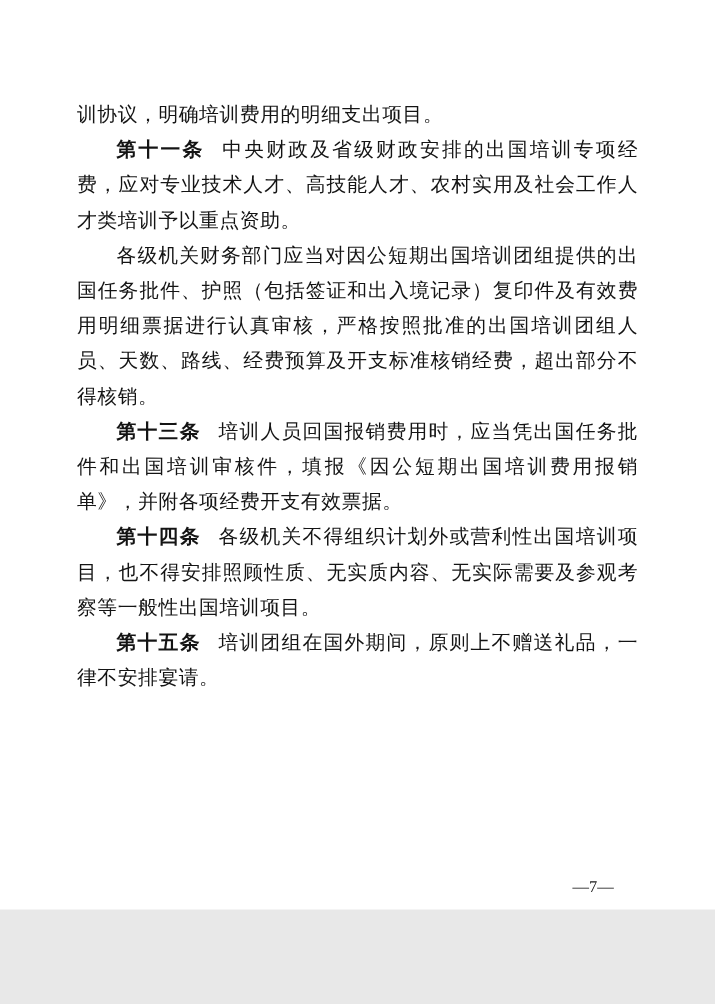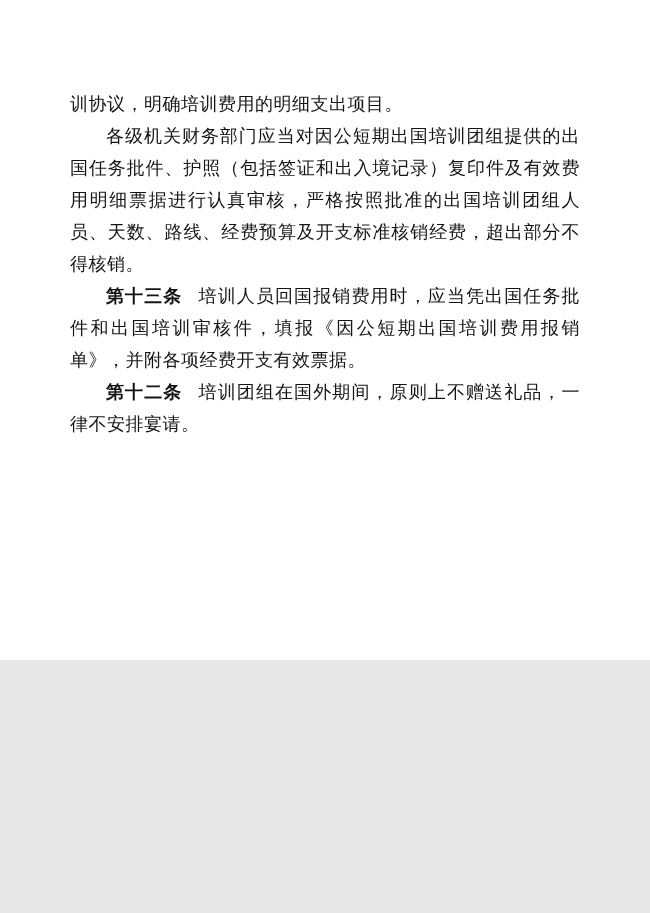--- a/index.html
+++ b/index.html
@@ -1,20 +1,20 @@
 <!DOCTYPE html>
 <html><head>
 <meta charset="utf-8">
 <style>
   * { margin: 0; padding: 0; box-sizing: border-box; }
   html, body { background: #e8e8e8; }
   .page {
     position: relative;
     width: 650px;
-    height: 660px;
+    height: 827px;
     margin: 0 auto;
     background: #ffffff;
     overflow: hidden;
     font-family: "Liberation Serif", "DejaVu Serif", serif;
     color: #141414;
   }
   .content {
     position: absolute;
     left: 70px;
     top: 88px;
@@ -43,25 +43,27 @@
 </style>
 </head>
 <body>
 
 <div class="page">
   <div class="content">
 
     <p class="para no-indent"><span>训协议，明确培训费用的明细支出项目。</span></p>
 
 
+    <p class="para"><span class="article-no">第十一条</span><span>中央财政及省级财政安排的出国培训专项经费，应对专业技术人才、高技能人才、农村实用及社会工作人才类培训予以重点资助。</span></p>
 
 
     <p class="para"><span>各级机关财务部门应当对因公短期出国培训团组提供的出国任务批件、护照（包括签证和出入境记录）复印件及有效费用明细票据进行认真审核，严格按照批准的出国培训团组人员、天数、路线、经费预算及开支标准核销经费，超出部分不得核销。</span></p>
 
     <p class="para"><span class="article-no">第十三条</span><span>培训人员回国报销费用时，应当凭出国任务批件和出国培训审核件，填报《因公短期出国培训费用报销单》，并附各项经费开支有效票据。</span></p>
 
+    <p class="para"><span class="article-no">第十四条</span><span>各级机关不得组织计划外或营利性出国培训项目，也不得安排照顾性质、无实质内容、无实际需要及参观考察等一般性出国培训项目。</span></p>
 
-    <p class="para"><span class="article-no">第十二条</span><span>培训团组在国外期间，原则上不赠送礼品，一律不安排宴请。</span></p>
+    <p class="para"><span class="article-no">第十五条</span><span>培训团组在国外期间，原则上不赠送礼品，一律不安排宴请。</span></p>
 
   </div>
 
   <div class="page-number">—7—</div>
 </div>
 
 </body></html>

